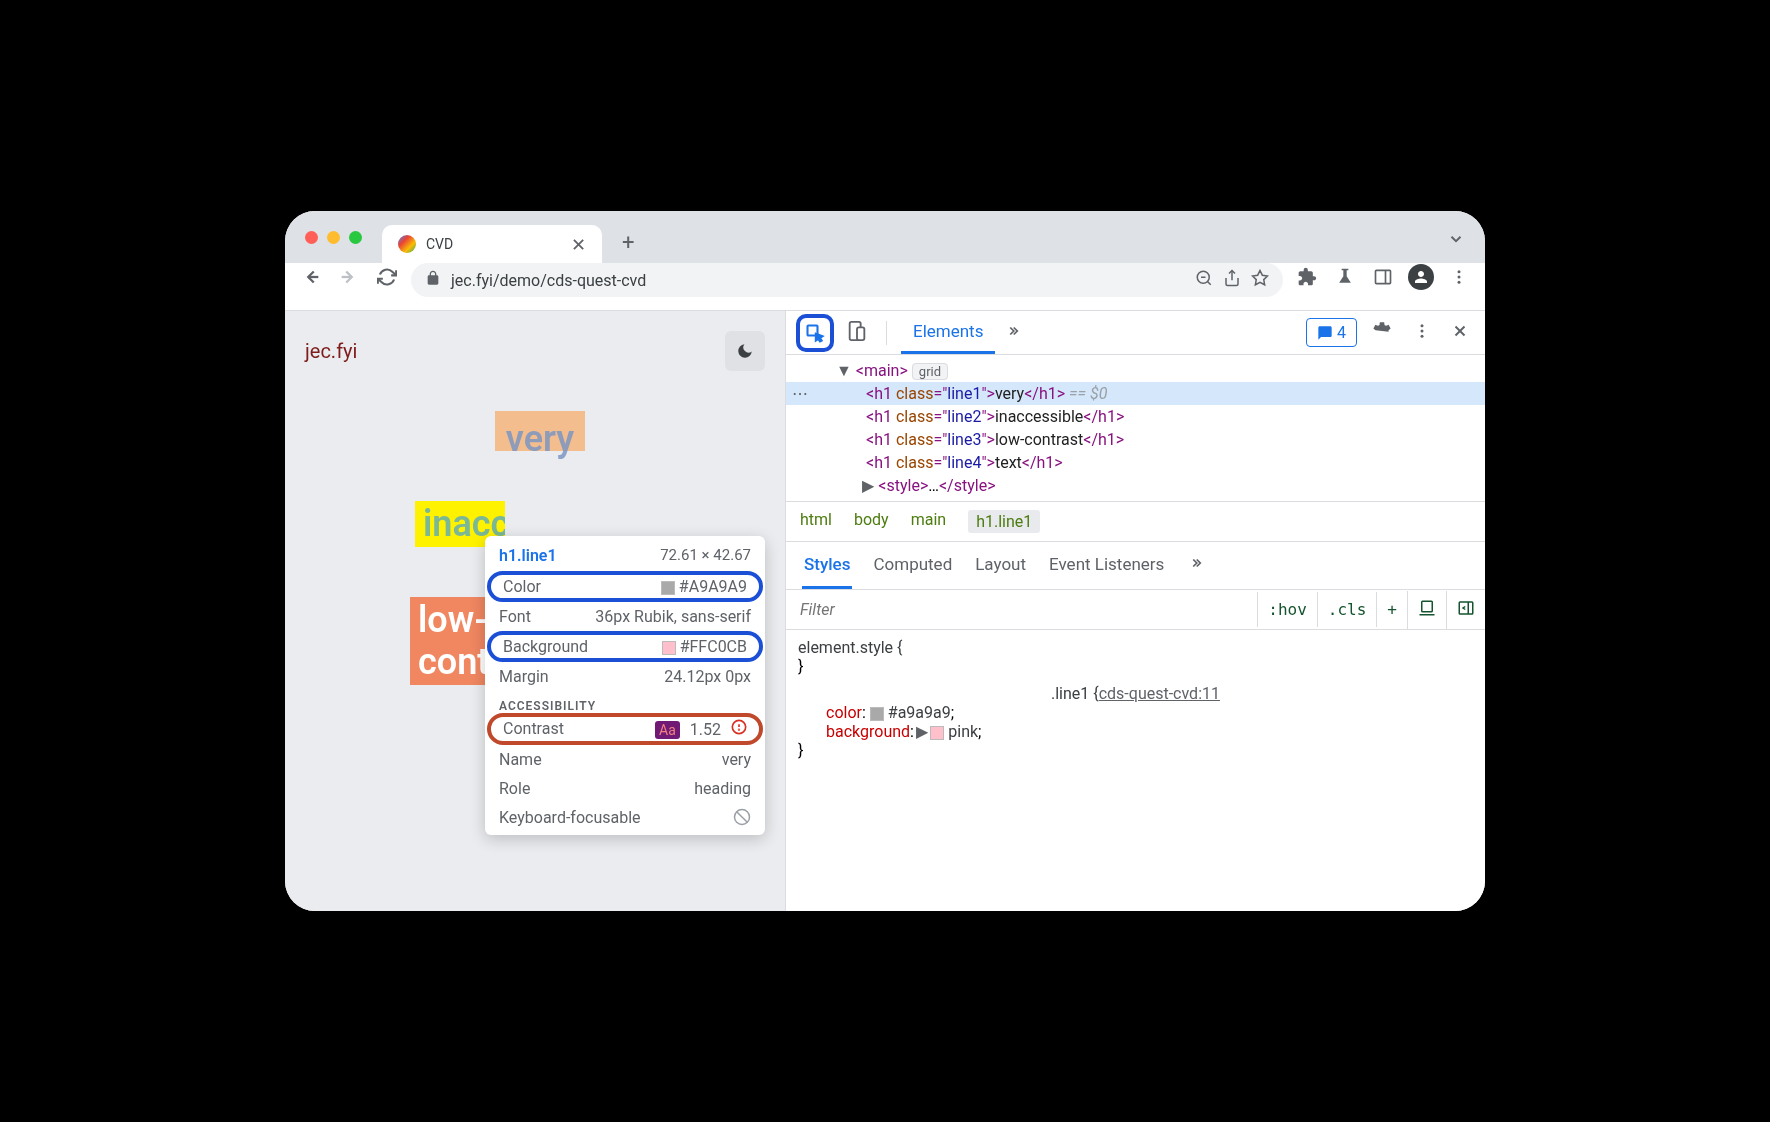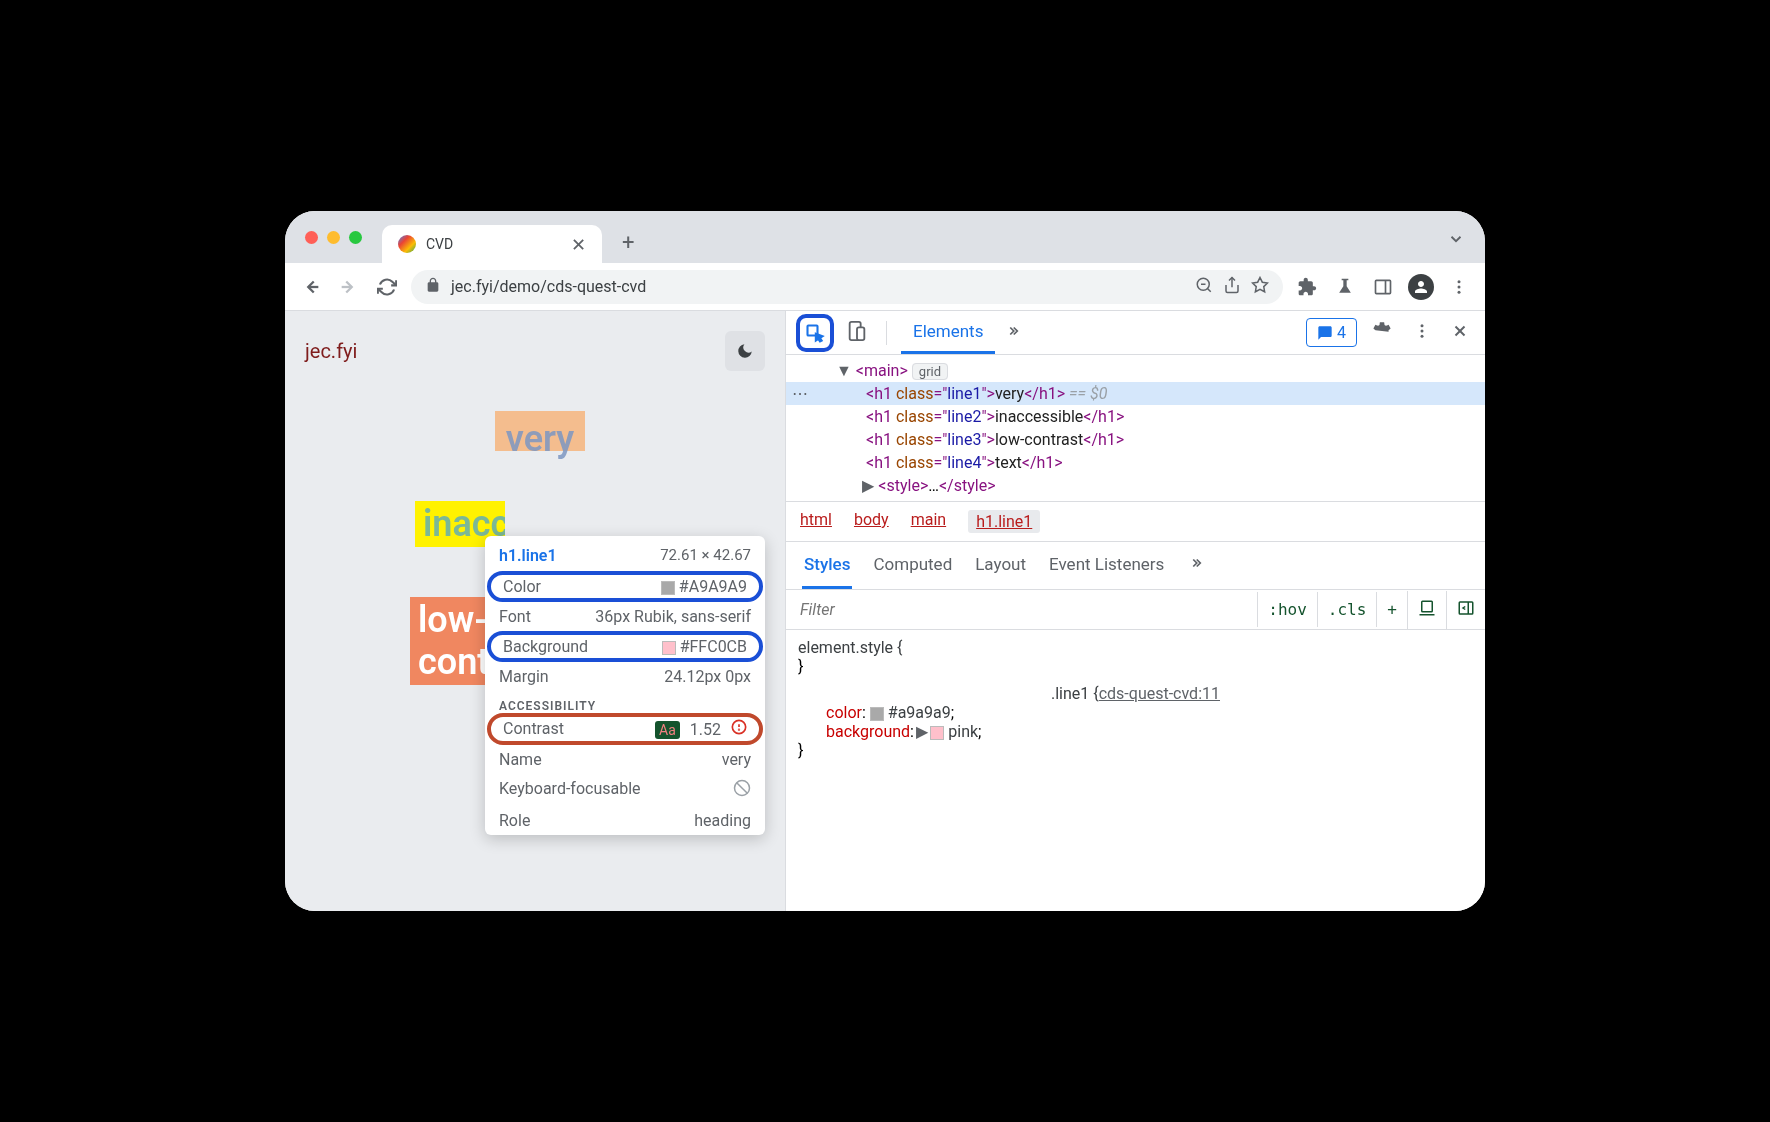--- a/index.html
+++ b/index.html
@@ -15,21 +15,21 @@
     .tl-green { background: #28c840; }
     .tab { background: #fff; border-radius: 10px 10px 0 0; padding: 8px 16px; display: flex; align-items: center; gap: 10px; min-width: 220px; height: 38px; margin-top: 14px; }
     .tab-favicon { width: 18px; height: 18px; border-radius: 50%; background: linear-gradient(135deg, #4285f4, #ea4335, #fbbc05, #34a853); }
     .tab-title { font-size: 14px; color: #3c4043; flex: 1; }
     .tab-close { font-size: 18px; color: #5f6368; cursor: pointer; }
     .new-tab { font-size: 22px; color: #5f6368; margin-left: 12px; margin-top: 10px; cursor: pointer; }
     .tabs-spacer { flex: 1; }
     .tabs-dropdown { color: #5f6368; margin-top: 8px; cursor: pointer; }
     
     
-    .toolbar { height: 48px; background: #fff; display: flex; align-items: center; padding: 0 12px; gap: 10px; border-bottom: 1px solid #dadce0; }
+    .toolbar { height: 48px; background: #fff; display: flex; align-items: flex-start; padding: 0 12px; gap: 10px; border-bottom: 1px solid #dadce0; }
     .nav-btn { width: 28px; height: 28px; display: flex; align-items: center; justify-content: center; color: #5f6368; cursor: pointer; }
     .nav-btn.disabled { color: #bdc1c6; }
     .omnibox { flex: 1; height: 34px; background: #f1f3f4; border-radius: 17px; display: flex; align-items: center; padding: 0 14px; gap: 10px; }
     .lock-icon { color: #5f6368; }
     .url-text { font-size: 16px; color: #3c4043; flex: 1; }
     .omni-icon { color: #5f6368; cursor: pointer; }
     .toolbar-icon { width: 28px; height: 28px; display: flex; align-items: center; justify-content: center; color: #5f6368; cursor: pointer; }
     .avatar-circle { width: 26px; height: 26px; border-radius: 50%; background: #3c4043; display: flex; align-items: center; justify-content: center; }
     
     
@@ -48,21 +48,21 @@
     .tooltip { position: absolute; left: 200px; top: 225px; width: 280px; background: #fff; border-radius: 6px; box-shadow: 0 4px 16px rgba(0,0,0,0.2); z-index: 10; }
     .tooltip::before { content: ""; position: absolute; top: -8px; left: 36px; border: 8px solid transparent; border-bottom-color: #fff; }
     .tooltip-header { display: flex; justify-content: space-between; padding: 10px 14px 6px; }
     .tooltip-selector { color: #1a73e8; font-weight: 600; font-size: 16px; }
     .tooltip-dims { color: #5f6368; font-size: 15px; }
     .tooltip-row { display: flex; justify-content: space-between; padding: 5px 14px; font-size: 16px; color: #5f6368; }
     .tooltip-row.ring-blue { border: 4px solid #1a4fd6; border-radius: 18px; margin: 0 2px; padding: 2px 12px; }
     .tooltip-row.ring-orange { border: 4px solid #c0492c; border-radius: 18px; margin: 0 2px; padding: 2px 12px; }
     .swatch { display: inline-block; width: 14px; height: 14px; border: 1px solid #bbb; margin-right: 4px; vertical-align: middle; }
     .tooltip-section { padding: 8px 14px 0; font-size: 12px; letter-spacing: 1px; color: #5f6368; font-weight: 600; }
-    .aa-badge { background: #14532d; color: #f08080; padding: 1px 4px; border-radius: 3px; font-size: 14px; margin-right: 6px; }
+    .aa-badge { background: #701a75; color: #f08080; padding: 1px 4px; border-radius: 3px; font-size: 14px; margin-right: 6px; }
     .warn-icon { color: #d93025; margin-left: 6px; }
     .ban-icon { color: #9aa0a6; }
     
     
     .devtools { flex: 1; background: #fff; display: flex; flex-direction: column; border-left: 1px solid #dadce0; }
     .dt-toolbar { height: 44px; display: flex; align-items: center; padding: 0 10px; gap: 8px; border-bottom: 1px solid #dadce0; }
     .dt-inspect { width: 38px; height: 38px; border: 4px solid #1a4fd6; border-radius: 10px; display: flex; align-items: center; justify-content: center; color: #1a73e8; cursor: pointer; }
     .dt-device { color: #5f6368; cursor: pointer; padding: 0 4px; }
     .dt-divider { width: 1px; height: 24px; background: #dadce0; margin: 0 6px; }
     .dt-tab { padding: 10px 12px; font-size: 17px; color: #5f6368; cursor: pointer; }
@@ -80,21 +80,21 @@
     .tag { color: #881280; }
     .attr-name { color: #994500; }
     .attr-val { color: #1a1aa6; }
     .text-content { color: #222; }
     .badge-grid { background: #f1f3f4; border: 1px solid #dadce0; border-radius: 4px; padding: 0 6px; font-size: 13px; color: #5f6368; margin-left: 4px; }
     .sel-indicator { color: #9aa0a6; font-style: italic; }
     .arrow-collapsed { color: #5f6368; margin-right: 4px; }
     
     
     .breadcrumbs { padding: 8px 14px; border-top: 1px solid #dadce0; border-bottom: 1px solid #dadce0; display: flex; gap: 22px; font-size: 16px; }
-    .crumb { color: #b91c1c; cursor: pointer; text-decoration: underline; }
+    .crumb { color: #4d7c0f; cursor: pointer; }
     .crumb.active { background: #e8eaed; padding: 2px 8px; border-radius: 3px; }
     
     
     .styles-tabs { display: flex; gap: 19px; padding: 0 16px; border-bottom: 1px solid #dadce0; }
     .styles-tab { padding: 12px 2px; font-size: 17px; color: #5f6368; cursor: pointer; }
     .styles-tab.active { color: #1a73e8; border-bottom: 3px solid #1a73e8; font-weight: 500; }
     .filter-bar { display: flex; align-items: center; border-bottom: 1px solid #dadce0; }
     .filter-input { flex: 1; padding: 10px 14px; border: none; font-size: 16px; color: #5f6368; outline: none; font-style: italic; }
     .filter-btn { padding: 8px 10px; color: #14532d; cursor: pointer; border-left: 1px solid #dadce0; font-family: Menlo, monospace; }
     .styles-content { padding: 8px 12px; font-family: Menlo, Monaco, monospace; font-size: 16px; }
@@ -264,31 +264,31 @@
                   <circle cx="12" cy="16" r="0.5" fill="currentColor"></circle>
                 </svg>
             </span>
           </span>
         </div>
         <div class="tooltip-row">
           <span>Name</span>
           <span>very</span>
         </div>
         <div class="tooltip-row">
+          <span>Role</span>
+          <span>heading</span>
+        </div>
+        <div class="tooltip-row">
           <span>Keyboard-focusable</span>
           <span class="ban-icon">
             <svg width="18" height="18" viewBox="0 0 24 24" fill="none" stroke="currentColor" stroke-width="2">
                 <circle cx="12" cy="12" r="10"></circle>
                 <line x1="4.93" y1="4.93" x2="19.07" y2="19.07"></line>
               </svg>
           </span>
-        </div>
-        <div class="tooltip-row">
-          <span>Role</span>
-          <span>heading</span>
         </div>
       </div>
     </div>
 
     <div class="devtools">
       <div class="dt-toolbar">
         <div class="dt-inspect">
           <svg width="20" height="20" viewBox="0 0 24 24" fill="none" stroke="currentColor" stroke-width="2.5">
               <rect x="3" y="3" width="12" height="12" rx="1"></rect>
               <path d="M13 13l8 3-3 2 2 3-2 1-2-3-3 2z" fill="currentColor"></path>

